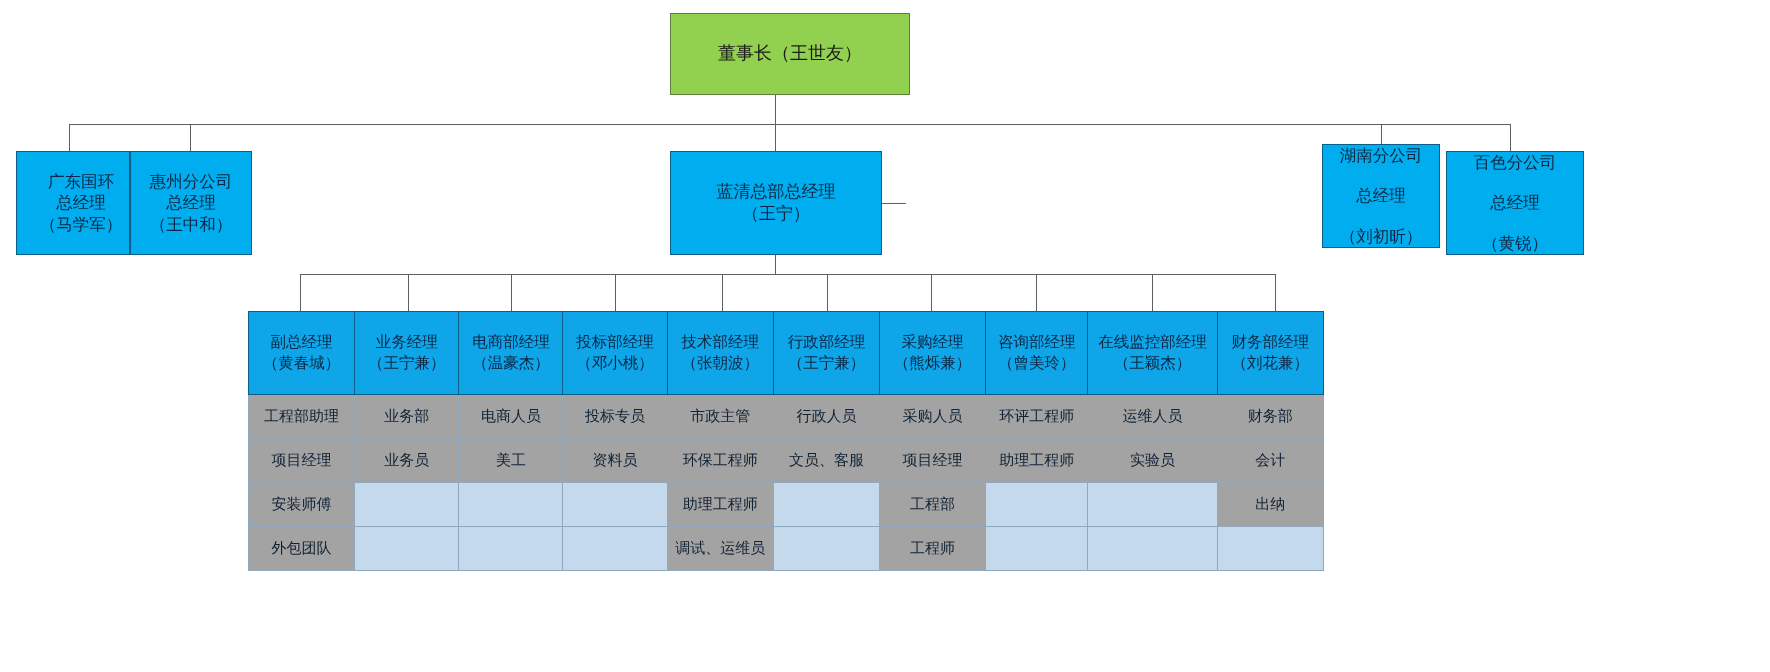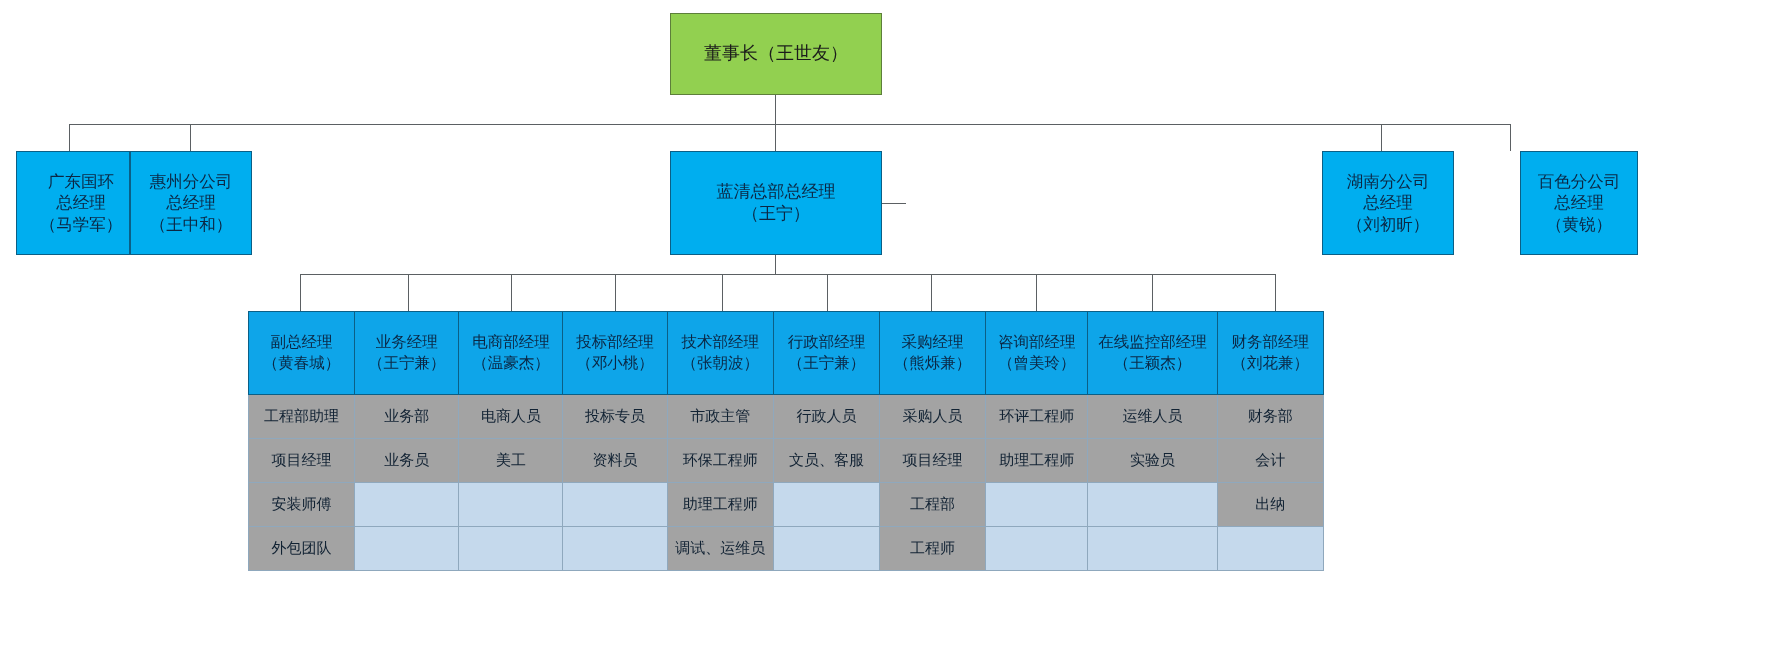--- a/index.html
+++ b/index.html
@@ -75,21 +75,21 @@
     height:43px;
     font-size:15px;
   }
   #matrix tr.body td.empty{background:#c5d9ec;}
 </style>
 </head>
 <body>
 
 <div id="stage">
 
-  <div class="node chair" style="left:670px;top:13px;width:212px;height:82px;">
+  <div class="node chair" style="left:670px;top:13px;width:240px;height:82px;">
     <span class="ln">董事长（王世友）</span>
   </div>
 
   <div class="ln-v" style="left:775px;top:95px;height:29px;"></div>
 
   <div class="ln-h" style="left:69px;top:124px;width:1442px;"></div>
 
   <div class="ln-v" style="left:69px;top:124px;height:27px;"></div>
   <div class="ln-v" style="left:190px;top:124px;height:27px;"></div>
   <div class="ln-v" style="left:775px;top:124px;height:27px;"></div>
@@ -108,26 +108,26 @@
   </div>
 
   <div class="node blue" style="left:670px;top:151px;width:212px;height:104px;font-size:17px;">
     <span class="ln">蓝清总部总经理</span>
     <span class="ln">（王宁）</span>
   </div>
 
   <div class="ln-h" style="left:882px;top:203px;width:24px;"></div>
 
 
-  <div class="node blue" style="left:1322px;top:151px;width:132px;height:104px;">
+  <div class="node blue" style="left:1322px;top:144px;width:118px;height:104px;justify-content:space-between;">
     <span class="ln">湖南分公司</span>
     <span class="ln">总经理</span>
     <span class="ln">（刘初昕）</span>
   </div>
-  <div class="node blue" style="left:1520px;top:151px;width:118px;height:104px;">
+  <div class="node blue" style="left:1446px;top:151px;width:138px;height:104px;justify-content:space-between;">
     <span class="ln">百色分公司</span>
     <span class="ln">总经理</span>
     <span class="ln">（黄锐）</span>
   </div>
 
   <div class="ln-v" style="left:775px;top:255px;height:19px;"></div>
   <div class="ln-h" style="left:300px;top:274px;width:975px;"></div>
 
   <div class="ln-v" style="left:300px;top:274px;height:37px;"></div>
   <div class="ln-v" style="left:408px;top:274px;height:37px;"></div>

